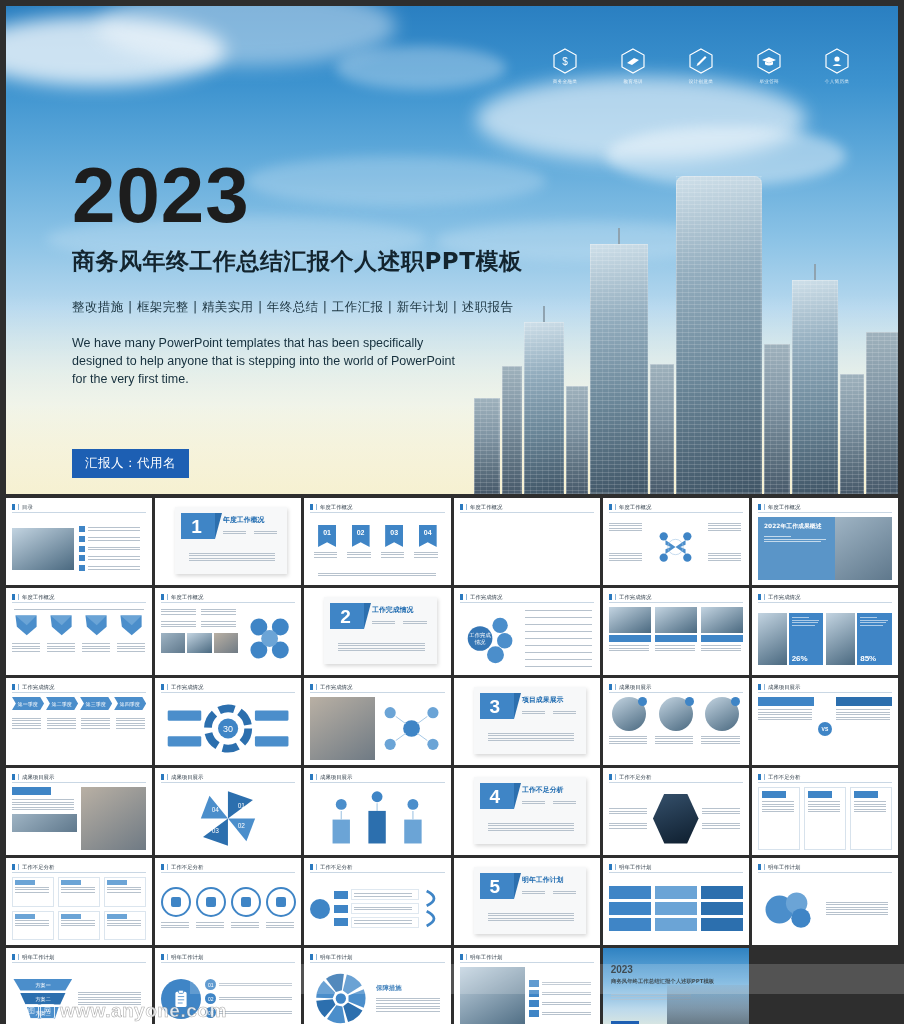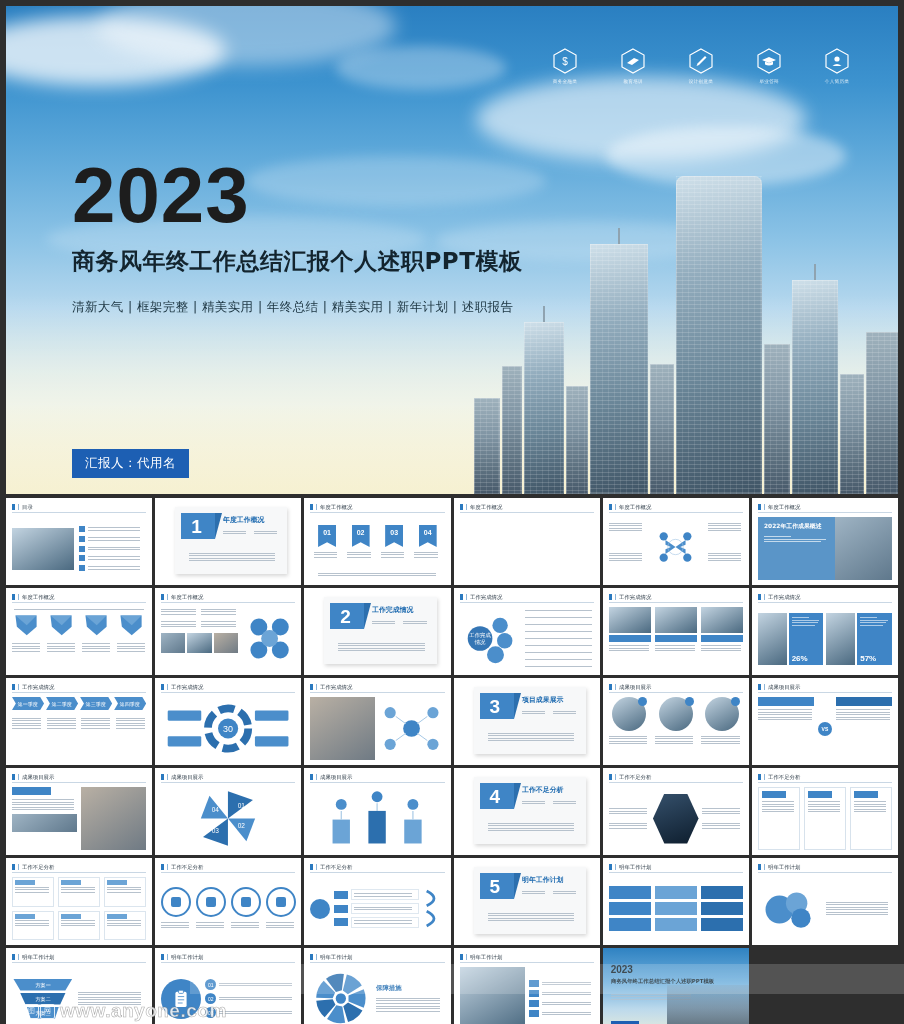--- a/index.html
+++ b/index.html
@@ -191,21 +191,22 @@
               <path d="M7.5 18 Q12 14 16.5 18 Z" fill="#fff"></path>
             </svg>
         </div>
         <div class="iconlabel">个人简历类</div>
       </div>
     </div>
 
     <div class="cover-text">
       <div class="year">2023</div>
       <div class="maintitle">商务风年终工作总结汇报个人述职PPT模板</div>
-      <div class="keywords">清新大气 | 框架完整 | 精美实用 | 年终总结 | 精美实用 | 新年计划 | 述职报告</div>
+      <div class="keywords">整改措施 | 框架完整 | 精美实用 | 年终总结 | 工作汇报 | 新年计划 | 述职报告</div>
+      <div class="lead">We have many PowerPoint templates that has been specifically designed to help anyone that is stepping into the world of PowerPoint for the very first time.</div>
     </div>
     <div class="presenter">汇报人：代用名</div>
   </div>
 
   <div class="grid" id="thumb-grid">
       <div class="thumb">
         <div class="t-head">
           <div class="t-bar"></div>
           <div class="t-tick"></div>
           <div class="t-title">目录</div>
@@ -638,21 +639,21 @@
             </div>
             <div style="display:flex;gap:2px;flex:1;height:52px;">
               <div class="ph cool" style="flex:1"></div>
               <div class="blue" style="flex:1;position:relative;padding:3px;box-sizing:border-box;">
                 <div style="opacity:.7">
                   <div class="txtline" style="background:#dce9f5;width:60%"></div>
                   <div class="txtline" style="background:#dce9f5;width:95%"></div>
                   <div class="txtline" style="background:#dce9f5;width:90%"></div>
                   <div class="txtline" style="background:#dce9f5;width:80%"></div>
                 </div>
-                <div class="pct" style="position:absolute;left:3px;bottom:2px;">57%</div>
+                <div class="pct" style="position:absolute;left:3px;bottom:2px;">85%</div>
               </div>
             </div>
           </div>
         </div>
       </div>
       <div class="thumb">
         <div class="t-head">
           <div class="t-bar"></div>
           <div class="t-tick"></div>
           <div class="t-title">工作完成情况</div>

